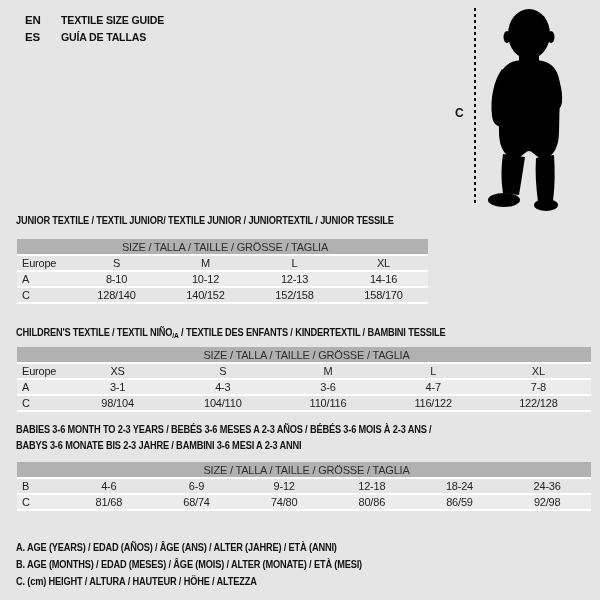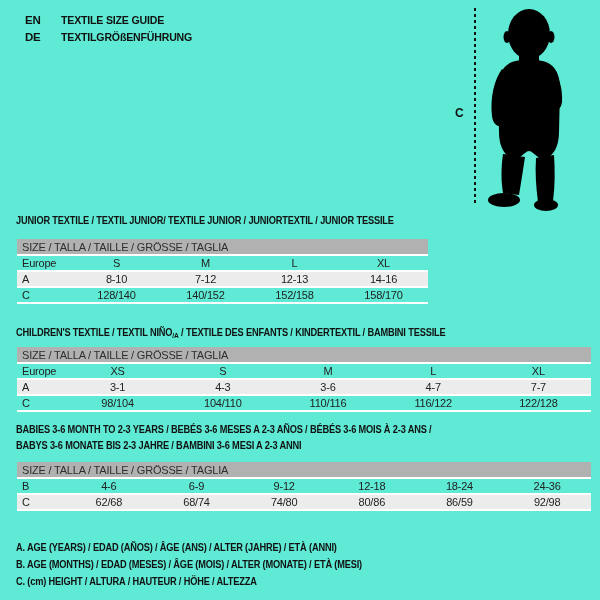--- a/index.html
+++ b/index.html
@@ -1,16 +1,16 @@
 <!DOCTYPE html>
 <html><head>
 <meta charset="utf-8">
 <style>
   html,body{margin:0;padding:0;background:#fff;}
-  .page{position:relative;width:600px;height:600px;background:#5eead4;overflow:hidden;
+  .page{position:relative;width:600px;height:600px;background:#e5e5e5;overflow:hidden;
         font-family:"Liberation Sans",sans-serif;color:#111;}
 
   
   .langs{position:absolute;left:25px;top:11px;}
   .lang-row{display:flex;height:17.5px;align-items:center;}
   .lang-code{width:36px;font-size:11.5px;font-weight:bold;letter-spacing:-0.2px;}
   .lang-title{font-size:11.5px;font-weight:bold;letter-spacing:-0.2px;white-space:nowrap;
               transform:scaleX(0.92);transform-origin:left center;}
 
   
@@ -25,43 +25,43 @@
   .t1{top:214px;} .t2{top:326px;} .t3a{top:423px;} .t3b{top:439px;}
   .sub-a{font-size:8px;vertical-align:-2px;}
 
   
   table.size-table{position:absolute;left:17px;border-collapse:collapse;table-layout:fixed;
                    font-size:11px;color:#222;letter-spacing:-0.2px;}
   #t1{top:239px;width:411px;} #t2{top:347px;width:574px;} #t3{top:462px;width:574px;}
   .size-table td{height:14px;padding:0;text-align:center;border-bottom:2px solid #fff;
                  white-space:nowrap;overflow:hidden;}
   .size-table td.label{text-align:left;padding-left:5px;}
-  .size-table tr.head td{height:15px;background:#b1b1b1;text-align:left;padding-left:5px;
+  .size-table tr.head td{height:15px;background:#b1b1b1;text-align:center;padding-left:5px;
                          color:#2e2e2e;font-weight:normal;margin-top:39px;}
   .size-table tr.alt td{background:#ececec;}
   #t1 col.lab{width:55px;} #t2 col.lab{width:48px;} #t3 col.lab{width:48px;}
 
   
   .footnotes{position:absolute;left:16px;top:539px;}
   .footnote{font-size:11px;font-weight:bold;line-height:17px;white-space:nowrap;
             letter-spacing:-0.2px;transform:scaleX(0.84);transform-origin:left top;}
 </style>
 </head>
 <body>
 
 <div class="page">
 
   <div class="langs">
     <div class="lang-row">
       <span class="lang-code">EN</span>
       <span class="lang-title">TEXTILE SIZE GUIDE</span>
     </div>
     <div class="lang-row">
-      <span class="lang-code">DE</span>
-      <span class="lang-title">TEXTILGRÖßENFÜHRUNG</span>
+      <span class="lang-code">ES</span>
+      <span class="lang-title">GUÍA DE TALLAS</span>
     </div>
   </div>
 
   <div class="dotted-line"></div>
   <div class="height-label">C</div>
   <svg class="baby" viewBox="0 0 88 206" aria-hidden="true">
     <g fill="#000000">
       <ellipse cx="43" cy="28" rx="21" ry="25"></ellipse>
       <ellipse cx="21" cy="31" rx="3.5" ry="6"></ellipse>
       <ellipse cx="65" cy="31" rx="3.5" ry="6"></ellipse>
@@ -92,21 +92,21 @@
     <tr>
       <td class="label">Europe</td>
       <td>S</td>
       <td>M</td>
       <td>L</td>
       <td>XL</td>
     </tr>
     <tr class="alt">
       <td class="label">A</td>
       <td>8-10</td>
-      <td>7-12</td>
+      <td>10-12</td>
       <td>12-13</td>
       <td>14-16</td>
     </tr>
     <tr>
       <td class="label">C</td>
       <td>128/140</td>
       <td>140/152</td>
       <td>152/158</td>
       <td>158/170</td>
     </tr>
@@ -134,21 +134,21 @@
       <td>M</td>
       <td>L</td>
       <td>XL</td>
     </tr>
     <tr class="alt">
       <td class="label">A</td>
       <td>3-1</td>
       <td>4-3</td>
       <td>3-6</td>
       <td>4-7</td>
-      <td>7-7</td>
+      <td>7-8</td>
     </tr>
     <tr>
       <td class="label">C</td>
       <td>98/104</td>
       <td>104/110</td>
       <td>110/116</td>
       <td>116/122</td>
       <td>122/128</td>
     </tr>
   </tbody>
@@ -174,21 +174,21 @@
       <td class="label">B</td>
       <td>4-6</td>
       <td>6-9</td>
       <td>9-12</td>
       <td>12-18</td>
       <td>18-24</td>
       <td>24-36</td>
     </tr>
     <tr class="alt">
       <td class="label">C</td>
-      <td>62/68</td>
+      <td>81/68</td>
       <td>68/74</td>
       <td>74/80</td>
       <td>80/86</td>
       <td>86/59</td>
       <td>92/98</td>
     </tr>
   </tbody>
     </table>
 
   <div class="footnotes">

